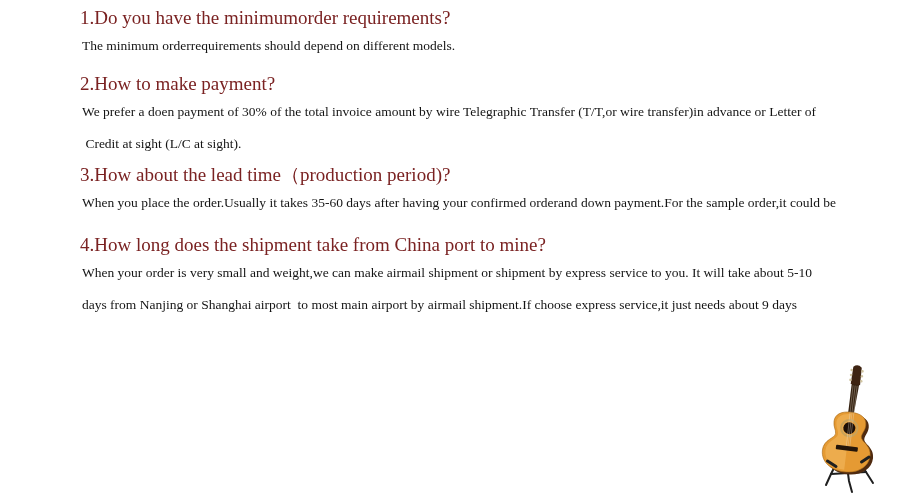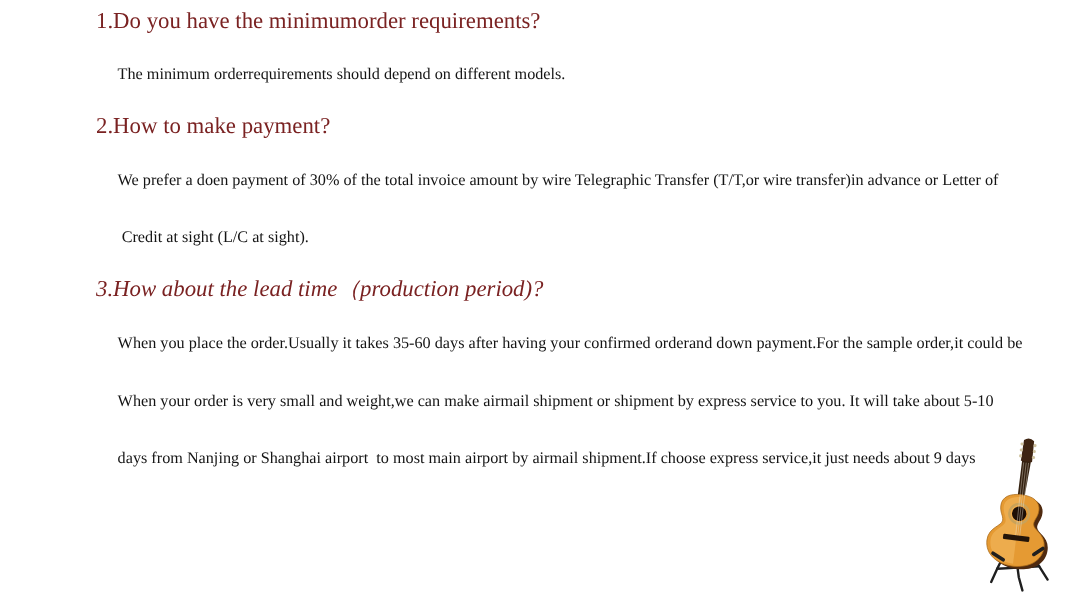--- a/index.html
+++ b/index.html
@@ -40,26 +40,26 @@
   .q {
     font-size: 19px;
     line-height: 24px;
     font-weight: normal;
     margin: 0;
     color: var(--heading-color);
     white-space: pre;
   }
   .q.m1 { margin-top: 4px; }
   .q.m2 { margin-top: 10px; }
-  .q.m3 { margin-top: 3px; font-style: italic; }
+  .q.m3 { margin-top: 3px; }
   .q.m4 { margin-top: 14px; }
   .a {
     font-size: 13.5px;
     line-height: 32px;
-    margin: 16px;
+    margin: 0;
     padding-left: 2px;
     color: var(--body-text);
     white-space: pre;
   }
   .guitar-wrap {
     position: absolute;
     left: 805px;
     top: 362px;
     width: 85px;
     height: 135px;
@@ -85,20 +85,21 @@
   <h2 class="q m1">1.Do you have the minimumorder requirements?</h2>
   <p class="a">The minimum orderrequirements should depend on different models.</p>
 
   <h2 class="q m2">2.How to make payment?</h2>
   <p class="a">We prefer a doen payment of 30% of the total invoice amount by wire Telegraphic Transfer (T/T,or wire transfer)in advance or Letter of</p>
   <p class="a"> Credit at sight (L/C at sight).</p>
 
   <h2 class="q m3">3.How about the lead time（production period)?</h2>
   <p class="a">When you place the order.Usually it takes 35-60 days after having your confirmed orderand down payment.For the sample order,it could be</p>
 
+  <h2 class="q m4">4.How long does the shipment take from China port to mine?</h2>
   <p class="a">When your order is very small and weight,we can make airmail shipment or shipment by express service to you. It will take about 5-10</p>
   <p class="a">days from Nanjing or Shanghai airport  to most main airport by airmail shipment.If choose express service,it just needs about 9 days</p>
 
 </div>
 
 <div class="guitar-wrap">
   <svg width="85" height="135" viewBox="0 0 85 135" xmlns="http://www.w3.org/2000/svg">
 
     <g class="g-stand">
       <path d="M33,98 L26,112 L21,123"></path>

